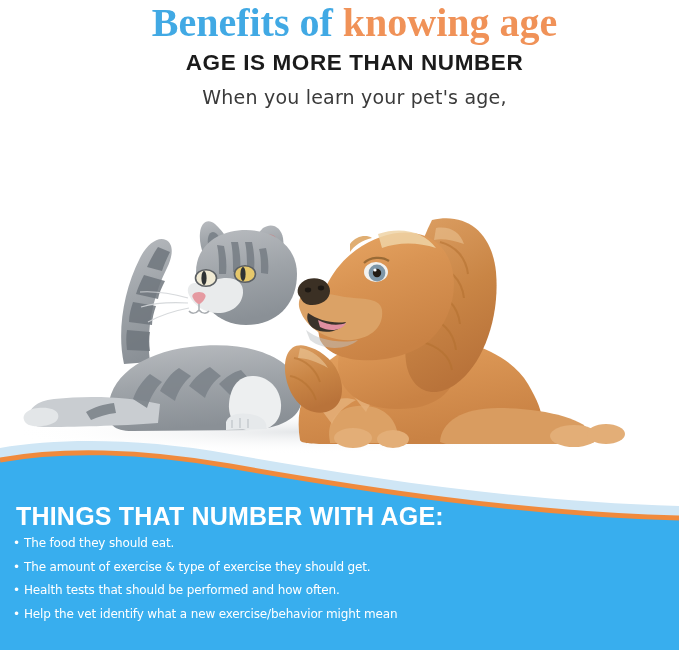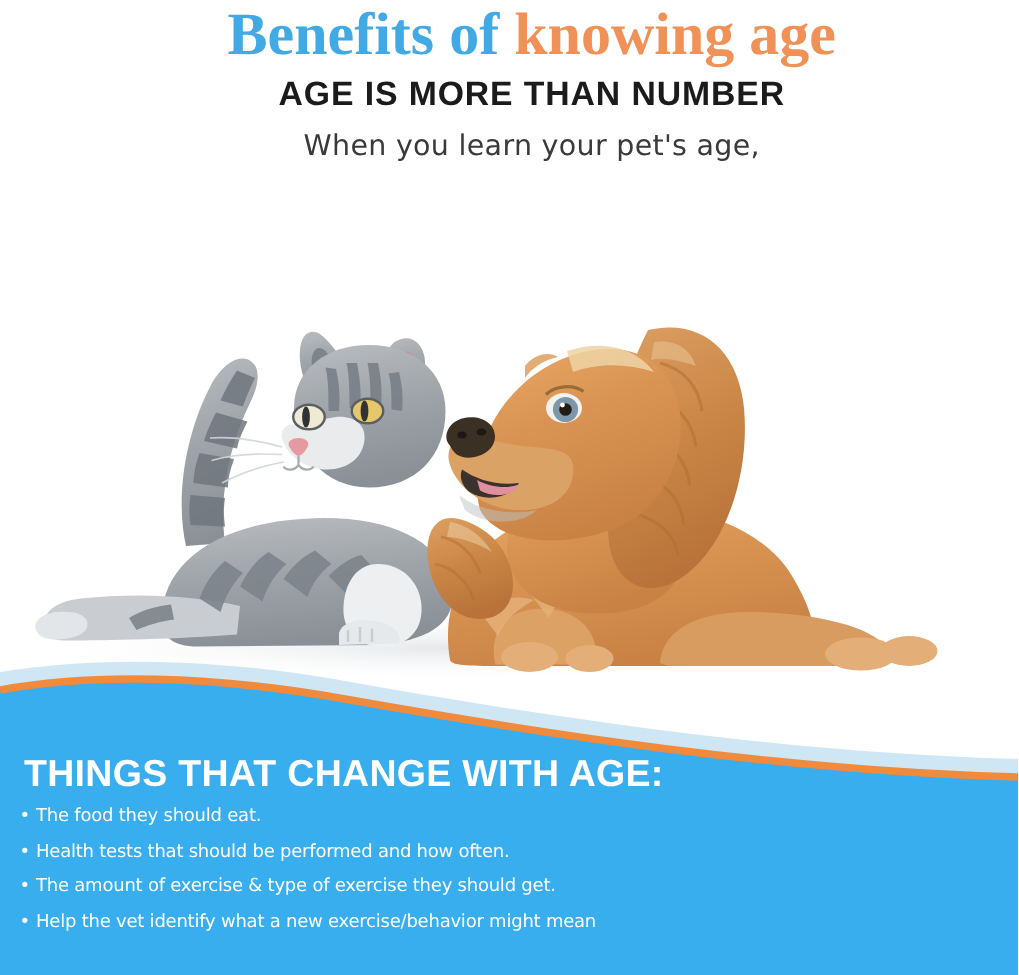--- a/index.html
+++ b/index.html
@@ -317,23 +317,23 @@
   <div class="bottom-panel">
     <svg width="679" height="230" viewBox="0 0 679 230" xmlns="http://www.w3.org/2000/svg">
 
       <path d="M0 28 C60 18 140 18 230 34 C360 57 520 82 679 86 L679 100 C520 96 360 71 230 48 C140 32 60 32 0 42 Z" fill="#CFE6F5"></path>
 
       <path d="M0 40 C60 29 140 30 230 46 C360 69 520 94 679 98 L679 230 L0 230 Z" fill="#38AEEE"></path>
       <path d="M0 40 C60 29 140 30 230 46 C360 69 520 94 679 98" fill="none" stroke="#F08A3C" stroke-width="5"></path>
     </svg>
 
     <div class="bottom-copy">
-      <h3 class="things-heading">THINGS THAT CHANGE WITH AGE:</h3>
+      <h3 class="things-heading">THINGS THAT NUMBER WITH AGE:</h3>
       <ul class="bullet-list">
         <li class="bullet-item"><span class="bullet-dot">•</span><span>The food they should eat.</span></li>
+        <li class="bullet-item"><span class="bullet-dot">•</span><span>The amount of exercise &amp; type of exercise they should get.</span></li>
         <li class="bullet-item"><span class="bullet-dot">•</span><span>Health tests that should be performed and how often.</span></li>
-        <li class="bullet-item"><span class="bullet-dot">•</span><span>The amount of exercise &amp; type of exercise they should get.</span></li>
         <li class="bullet-item"><span class="bullet-dot">•</span><span>Help the vet identify what a new exercise/behavior might mean</span></li>
       </ul>
     </div>
   </div>
 
 </div>
 
 </body></html>

